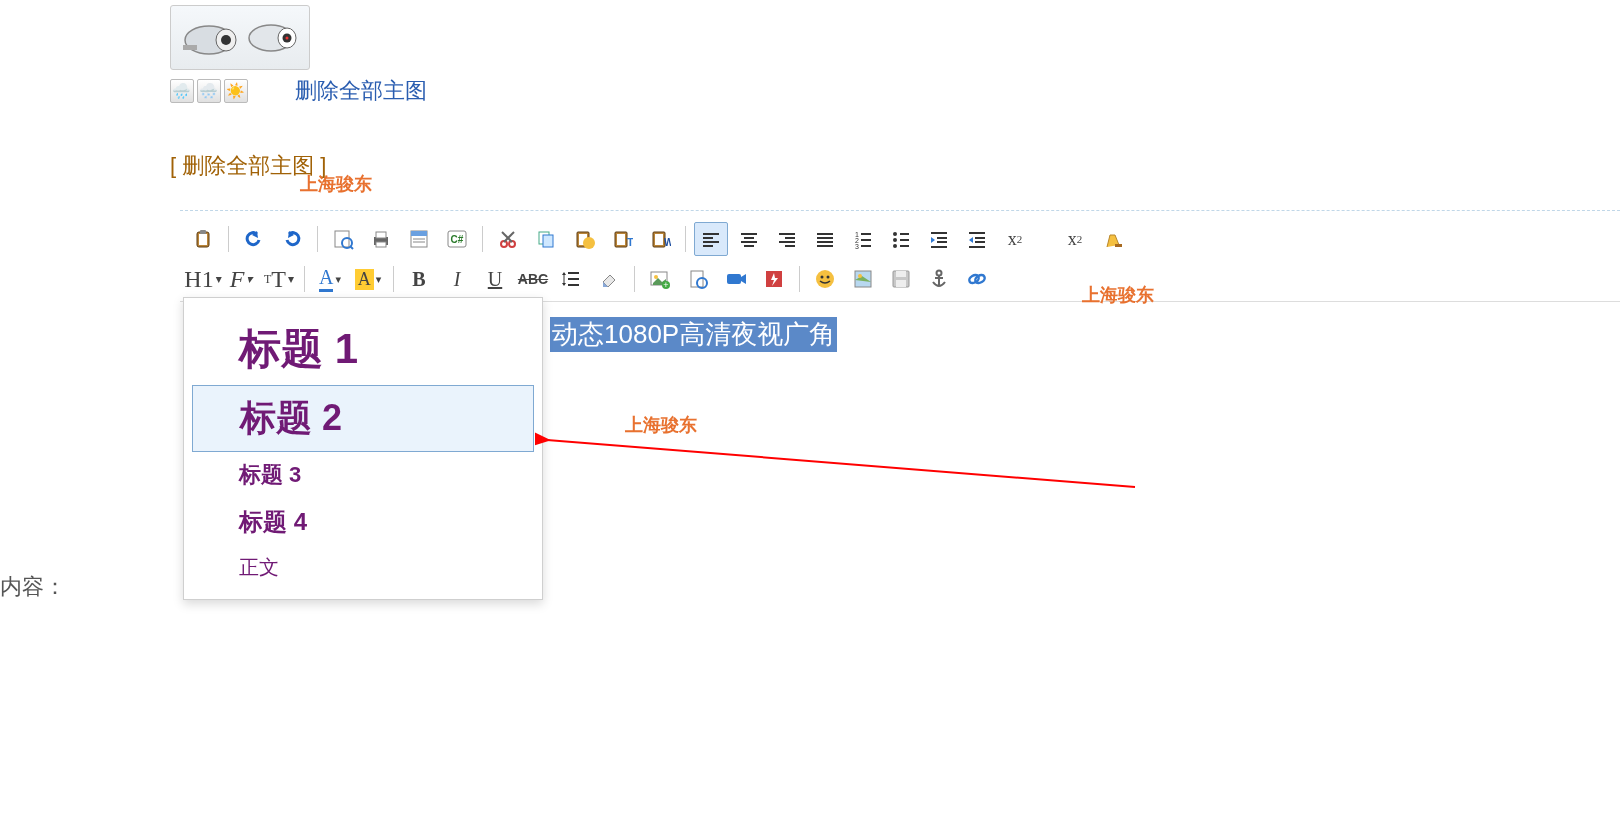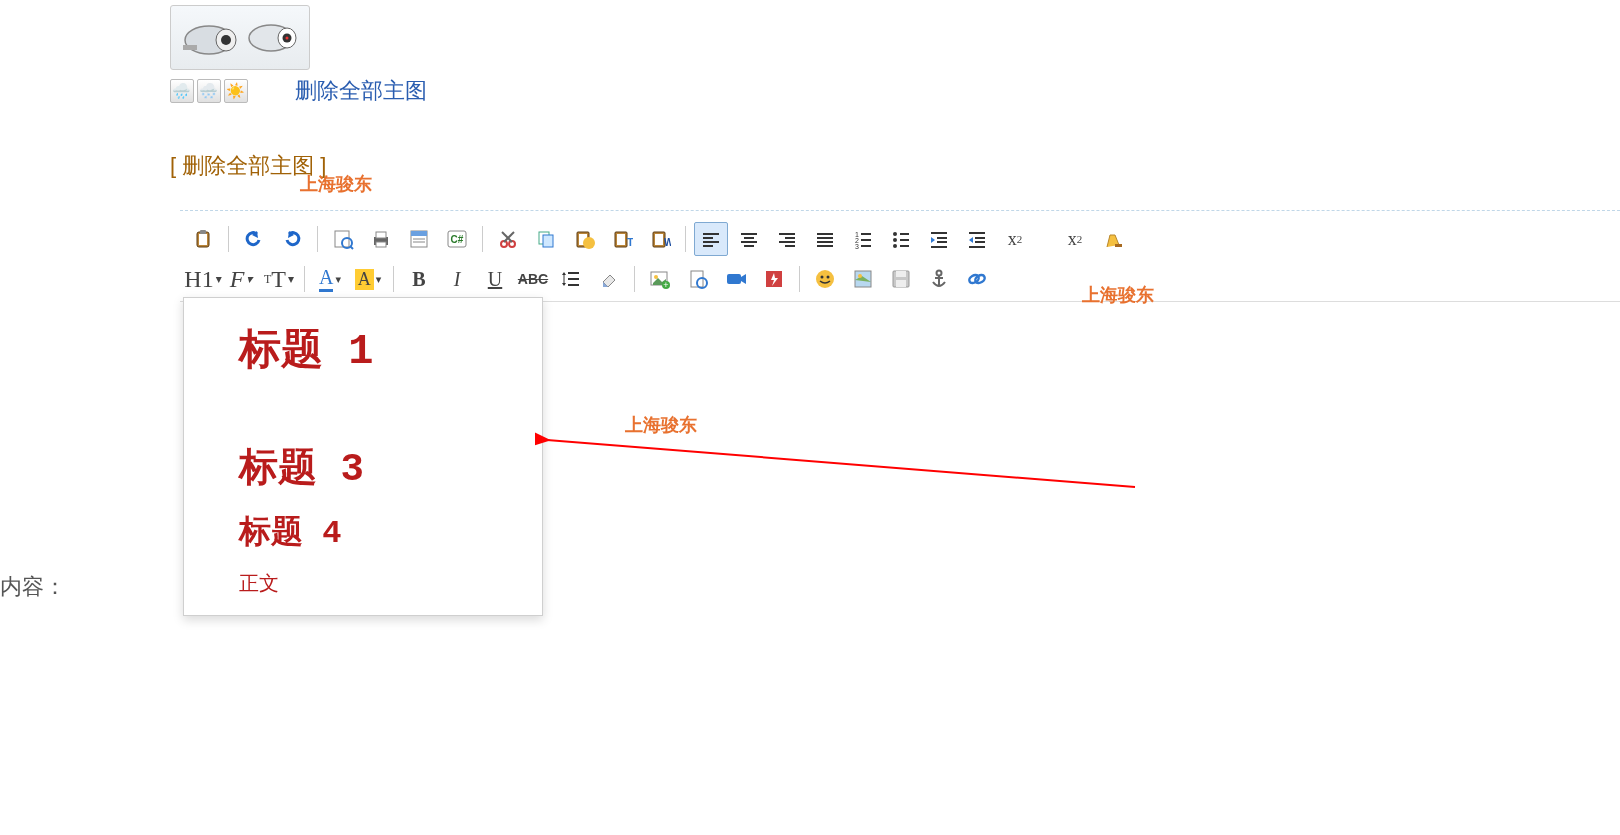--- a/index.html
+++ b/index.html
@@ -82,28 +82,27 @@
 
   .dropdown {
     position: absolute; left: 3px; top: -5px;
     width: 360px;
     background: #fff; border: 1px solid #cfcfcf;
     box-shadow: 0 4px 10px rgba(0,0,0,.15);
     padding: 15px 0 10px 0;
   }
   .dd-item {
     padding: 8px 55px; cursor: pointer;
-    color:#b91c1c;
-    font-family:Liberation Mono, monospace;
+    color:#701a75;
   }
   .dd-item.sel { background:#eaf3fc; border:1px solid #7fa9d2; margin:0 8px; padding-left:47px; padding-right:47px; }
   .dd-h1 { font-size: 42px; font-weight: 800; }
   .dd-h2 { font-size: 36px; font-weight: 700; }
-  .dd-h3 { font-size: 39px; font-weight: 700; margin-top: 47px; }
-  .dd-h4 { font-size: 32px; font-weight: 700; }
+  .dd-h3 { font-size: 22px; font-weight: 700; }
+  .dd-h4 { font-size: 24px; font-weight: 700; }
   .dd-body { font-size: 20px; font-weight: 400; }
 
   .annot {
     position:absolute; color:#ff0000; font-size:26px;
   }
   .arrow-svg { position:absolute; pointer-events:none; }
 
   .side-label {
     position:absolute; left:0; top:572px; font-size:22px; color:#555;
   }
@@ -413,23 +412,25 @@
       <span class="tbtn">
           <svg width="22" height="22">
             <ellipse cx="8" cy="11" rx="5" ry="3.5" fill="none" stroke="#3078d0" stroke-width="2.5" transform="rotate(-30 8 11)"></ellipse>
             <ellipse cx="14" cy="11" rx="5" ry="3.5" fill="none" stroke="#3078d0" stroke-width="2.5" transform="rotate(-30 14 11)"></ellipse>
           </svg>
         </span>
     </div>
   </div>
 
   <div class="content-area">
+    <span class="sel-text">动态1080P高清夜视广角</span>
 
     <div class="dropdown">
       <div class="dd-item dd-h1">标题 1</div>
+      <div class="dd-item dd-h2 sel">标题 2</div>
       <div class="dd-item dd-h3">标题 3</div>
       <div class="dd-item dd-h4">标题 4</div>
       <div class="dd-item dd-body">正文</div>
     </div>
 
     <svg class="arrow-svg" style="left:355px; top:130px;" width="610" height="60">
       <defs>
           <marker id="ah" markerWidth="12" markerHeight="10" refX="2" refY="5" orient="auto">
             <path d="M10 1 L0 5 L10 9 Z" fill="#ff0000"></path>
           </marker>

